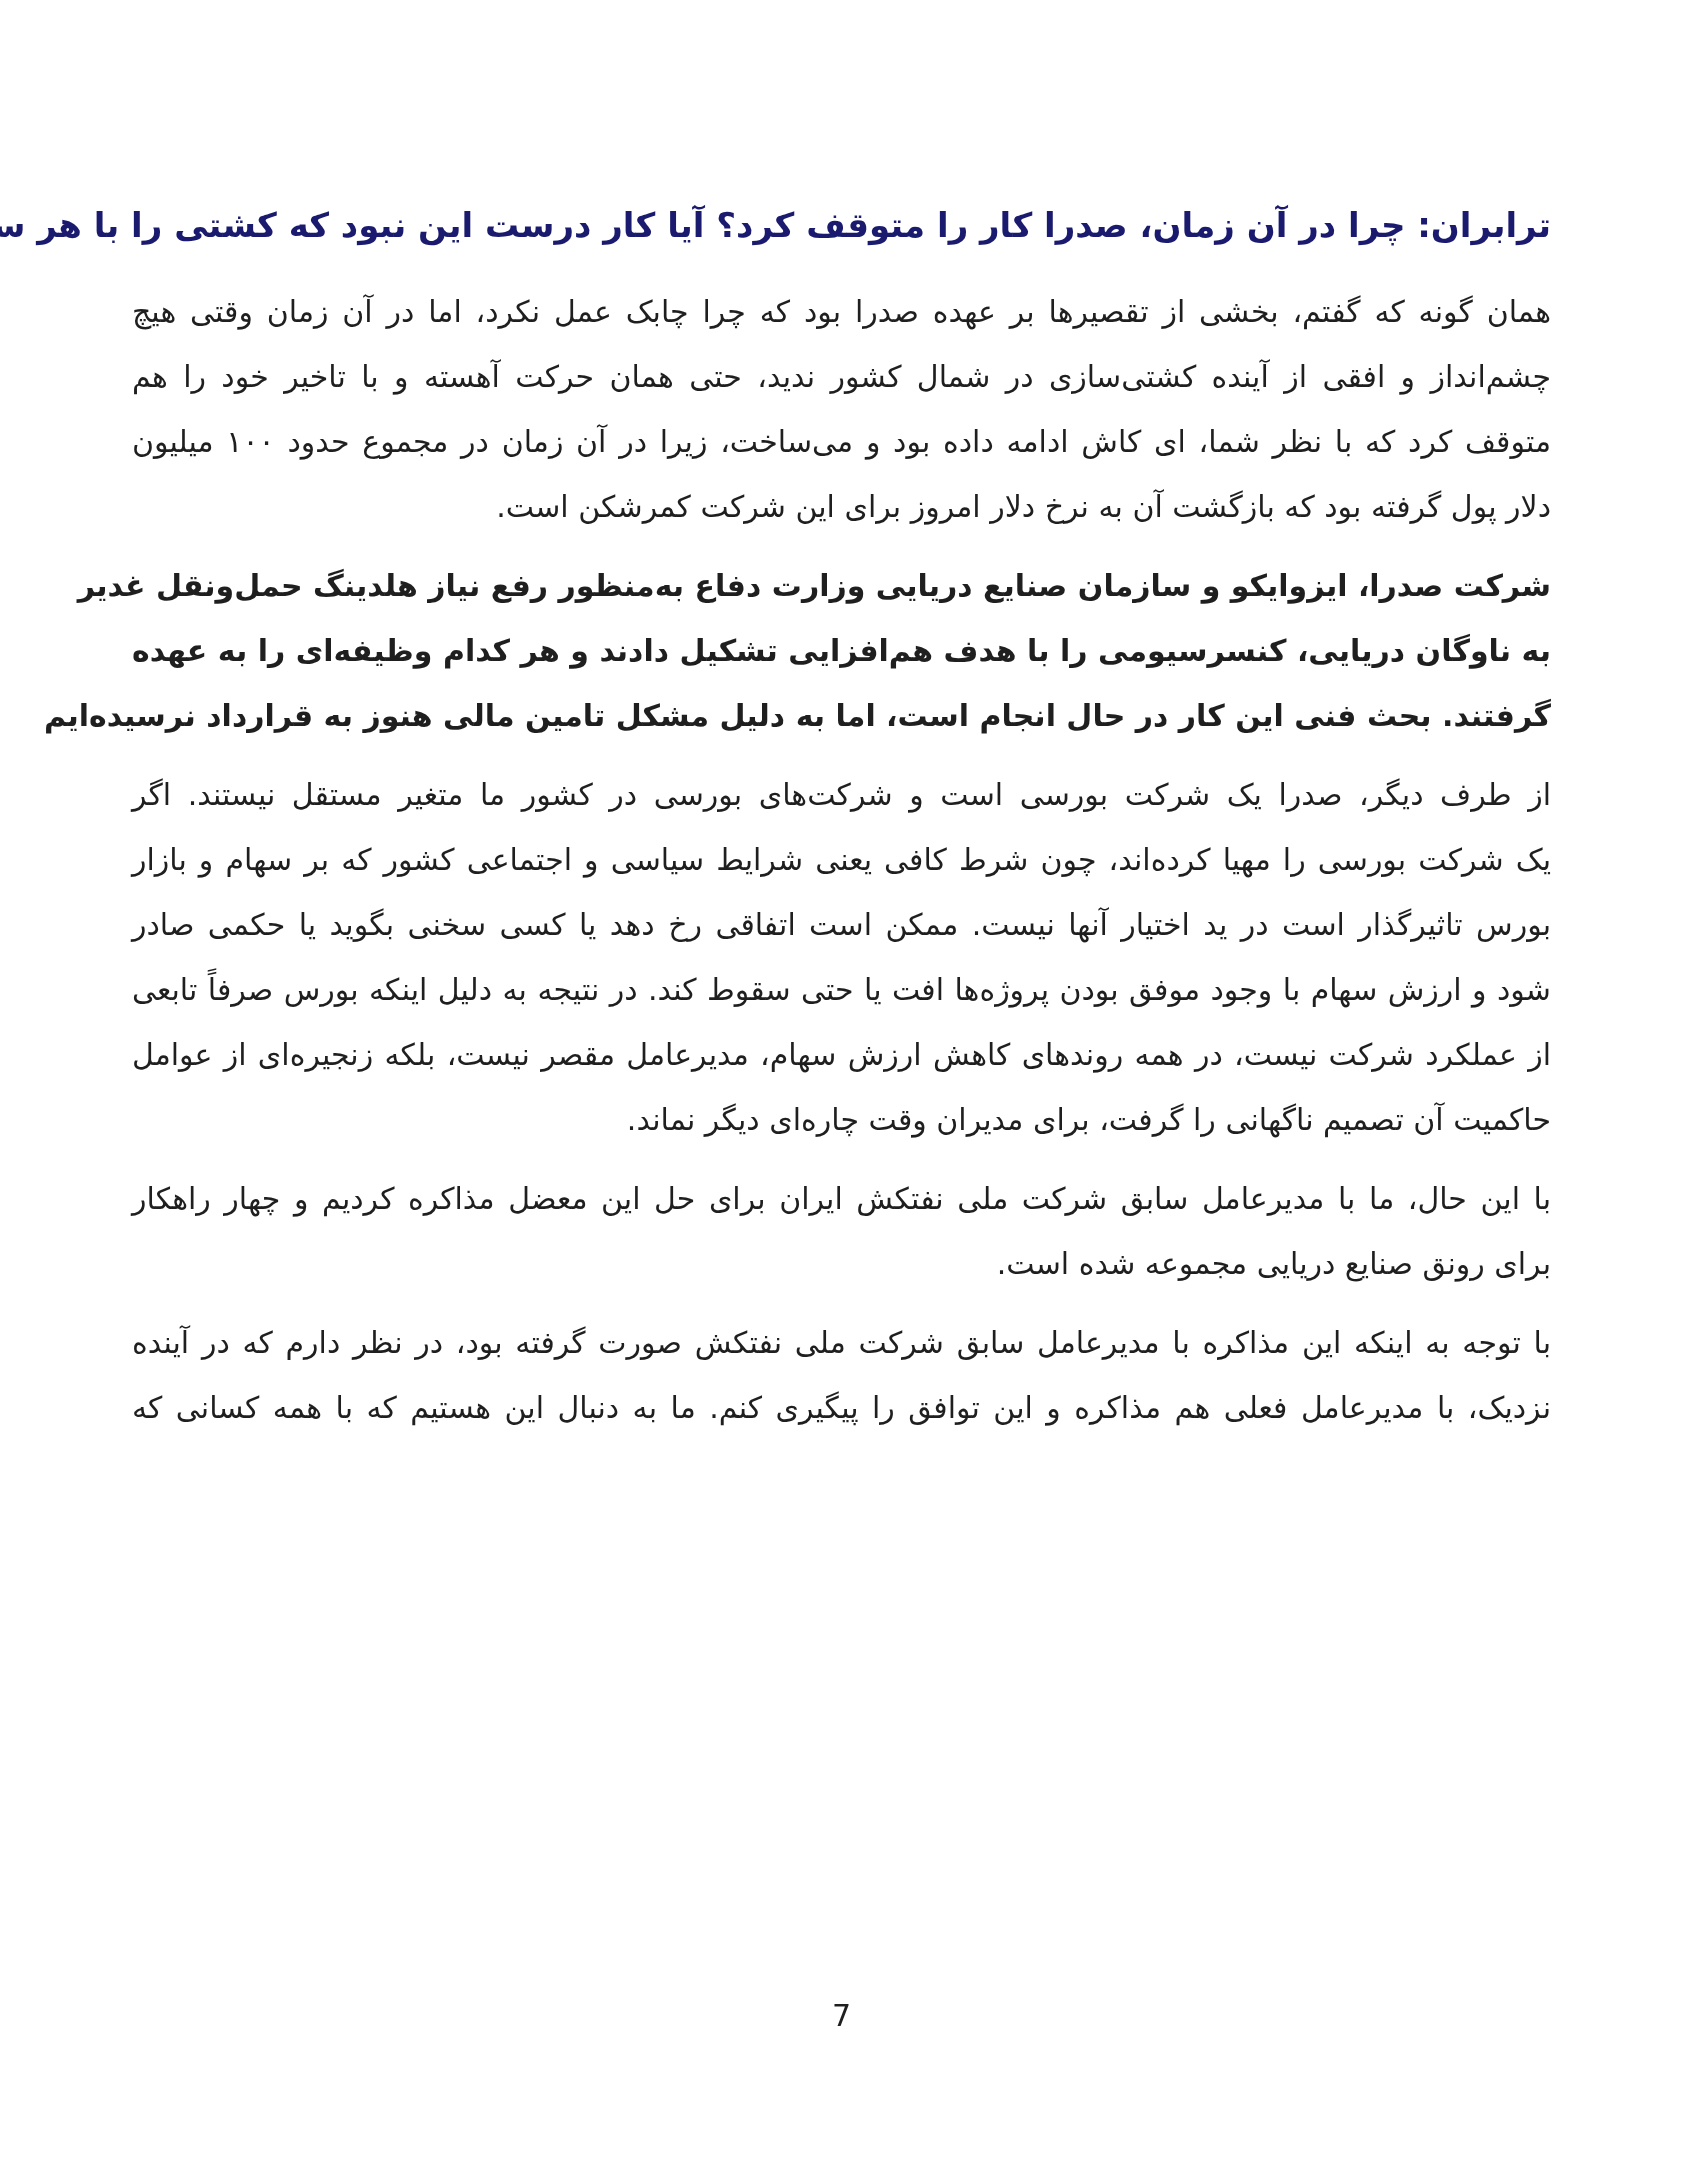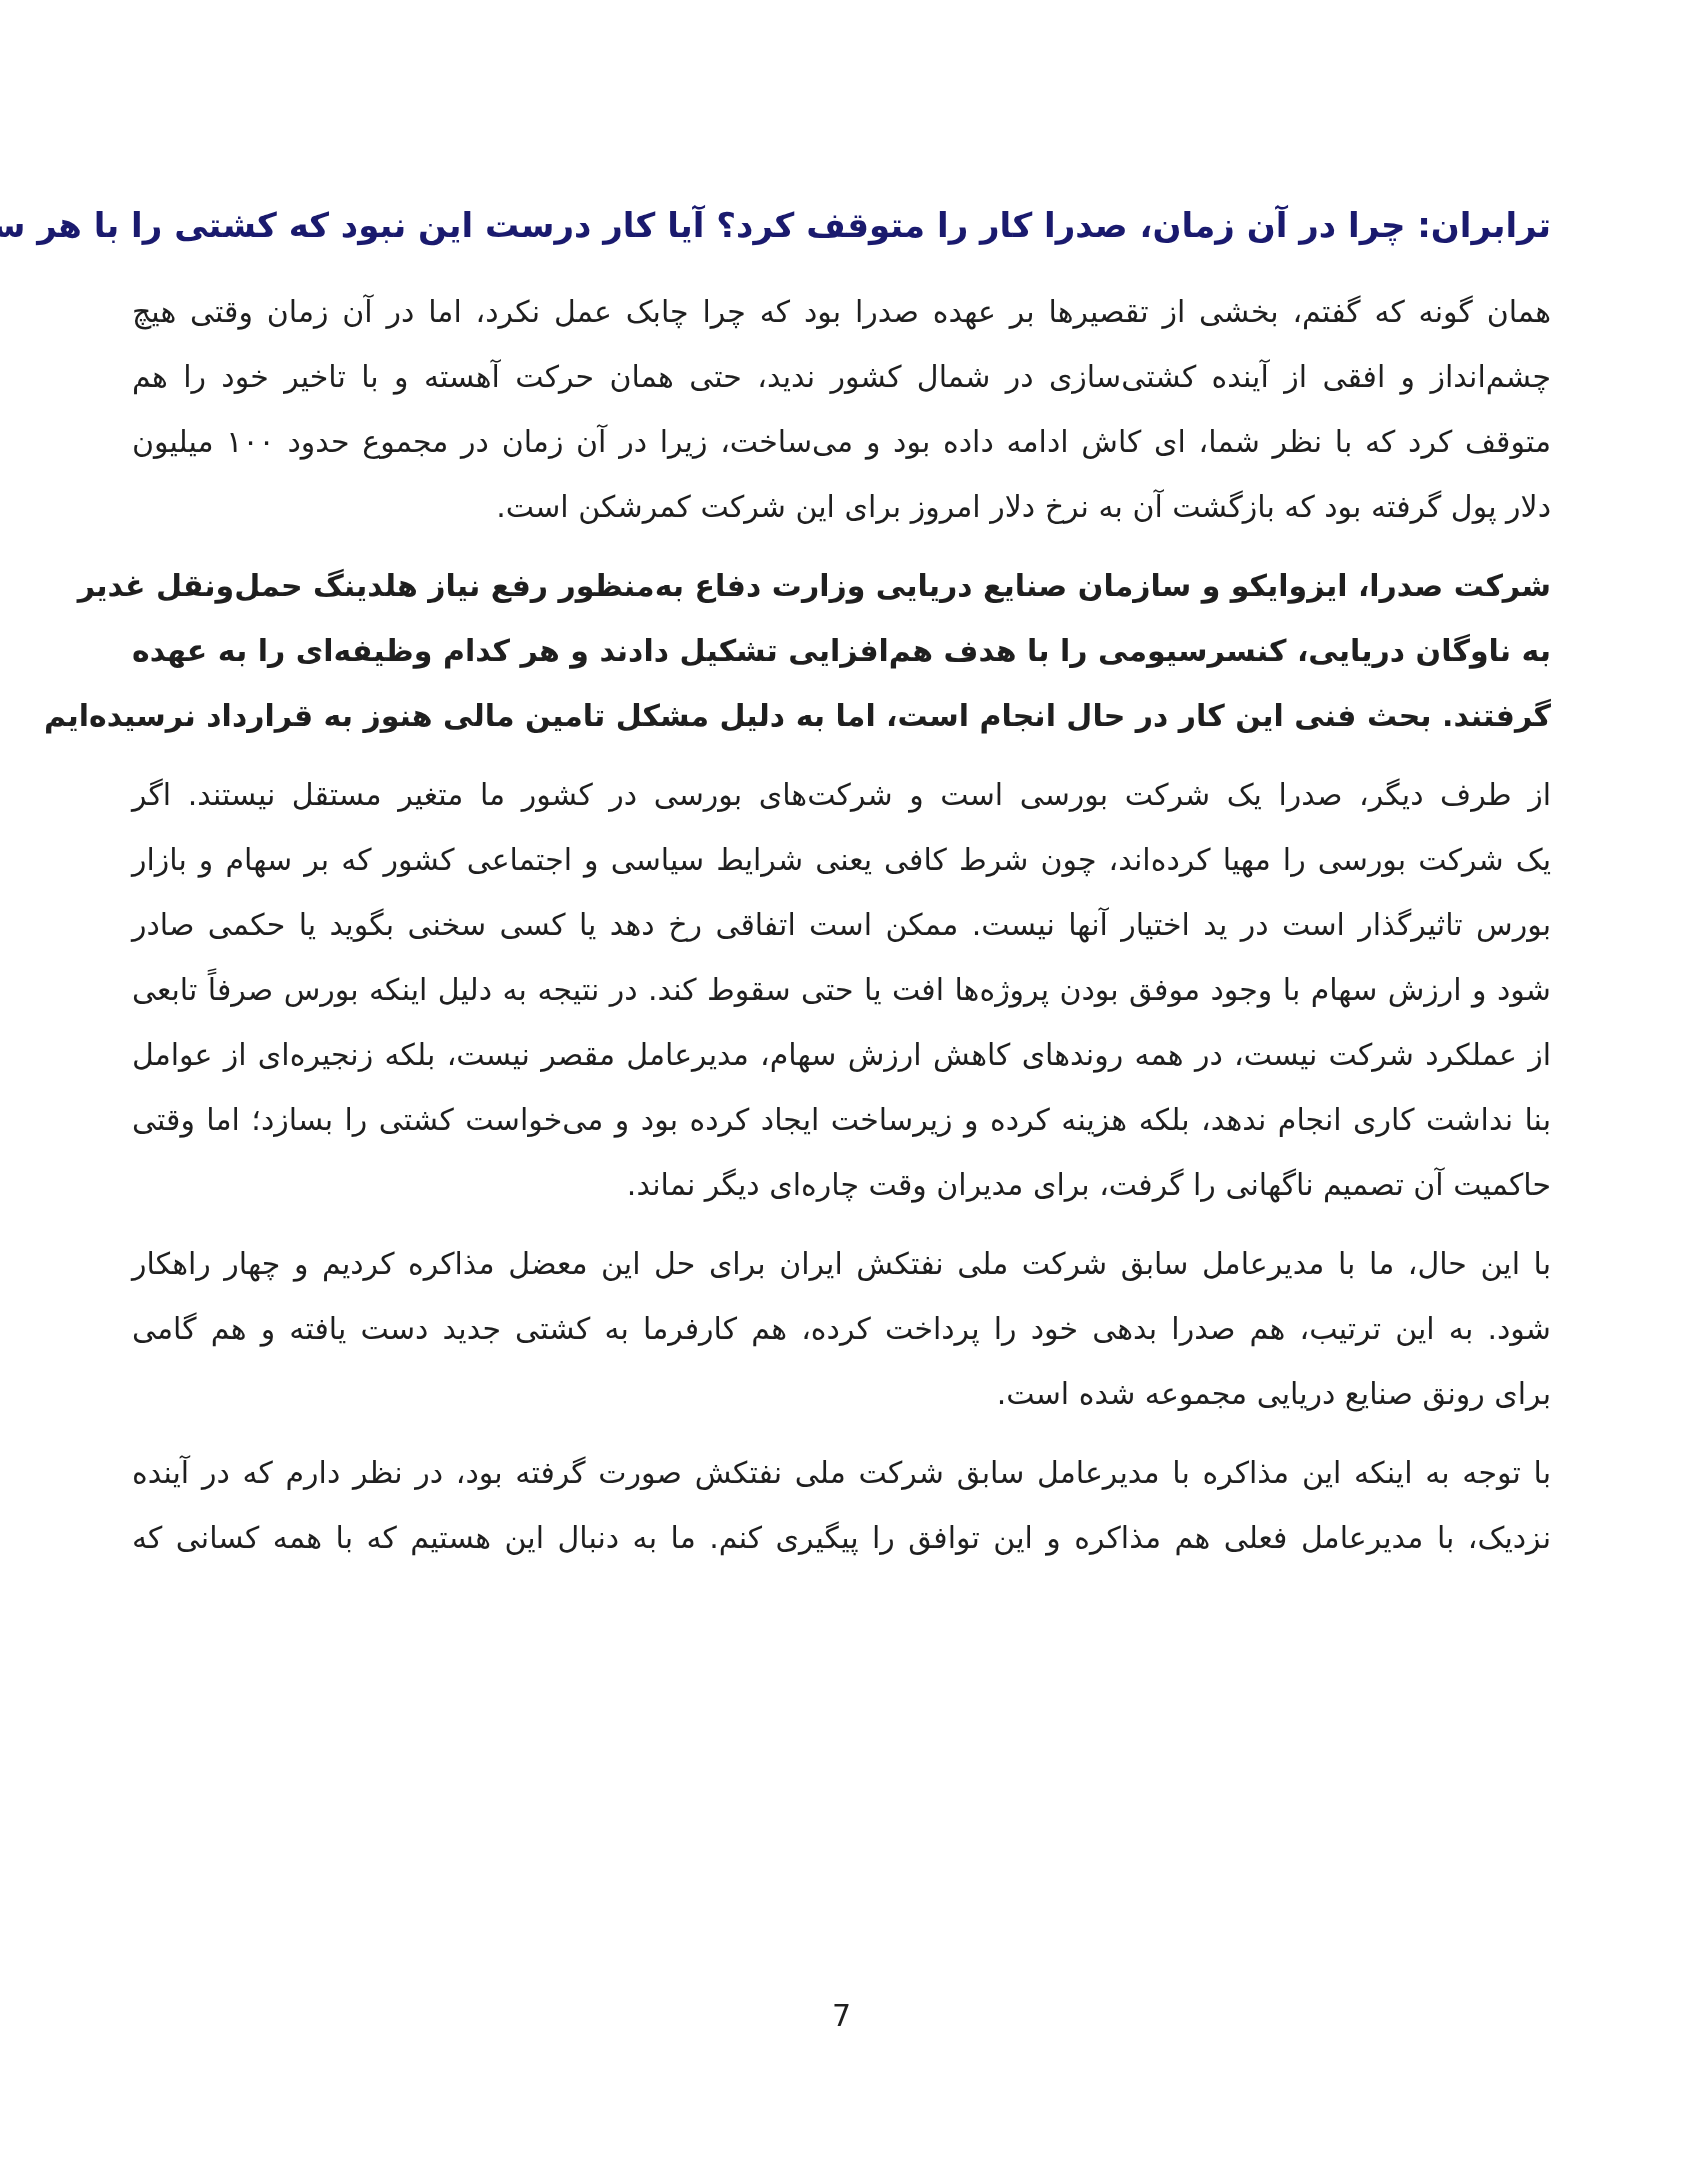--- a/index.html
+++ b/index.html
@@ -66,26 +66,24 @@
           <div class="line bold">شرکت صدرا، ایزوایکو و سازمان صنایع دریایی وزارت دفاع به‌منظور رفع نیاز هلدینگ حمل‌ونقل غدیر</div>
           <div class="line bold">به ناوگان دریایی، کنسرسیومی را با هدف هم‌افزایی تشکیل دادند و هر کدام وظیفه‌ای را به عهده</div>
           <div class="line bold">گرفتند. بحث فنی این کار در حال انجام است، اما به دلیل مشکل تامین مالی هنوز به قرارداد نرسیده‌ایم</div>
         </div>
         <div class="paragraph">
           <div class="line">از طرف دیگر، صدرا یک شرکت بورسی است و شرکت‌های بورسی در کشور ما متغیر مستقل نیستند. اگر</div>
           <div class="line">یک شرکت بورسی را مهیا کرده‌اند، چون شرط کافی یعنی شرایط سیاسی و اجتماعی کشور که بر سهام و بازار</div>
           <div class="line">بورس تاثیرگذار است در ید اختیار آنها نیست. ممکن است اتفاقی رخ دهد یا کسی سخنی بگوید یا حکمی صادر</div>
           <div class="line">شود و ارزش سهام با وجود موفق بودن پروژه‌ها افت یا حتی سقوط کند. در نتیجه به دلیل اینکه بورس صرفاً تابعی</div>
           <div class="line">از عملکرد شرکت نیست، در همه روندهای کاهش ارزش سهام، مدیرعامل مقصر نیست، بلکه زنجیره‌ای از عوامل</div>
-          <div class="line">بنا نداشت کاری انجام ندهد، بلکه هزینه کرده و زیرساخت ایجاد کرده بود و می‌خواست کشتی را بسازد؛ اما وقتی</div>
           <div class="line end">حاکمیت آن تصمیم ناگهانی را گرفت، برای مدیران وقت چاره‌ای دیگر نماند.</div>
         </div>
         <div class="paragraph">
           <div class="line">با این حال، ما با مدیرعامل سابق شرکت ملی نفتکش ایران برای حل این معضل مذاکره کردیم و چهار راهکار</div>
-          <div class="line">شود. به این ترتیب، هم صدرا بدهی خود را پرداخت کرده، هم کارفرما به کشتی جدید دست یافته و هم گامی</div>
           <div class="line end">برای رونق صنایع دریایی مجموعه شده است.</div>
         </div>
         <div class="paragraph">
           <div class="line">با توجه به اینکه این مذاکره با مدیرعامل سابق شرکت ملی نفتکش صورت گرفته بود، در نظر دارم که در آینده</div>
           <div class="line">نزدیک، با مدیرعامل فعلی هم مذاکره و این توافق را پیگیری کنم. ما به دنبال این هستیم که با همه کسانی که</div>
         </div>
       </section>
   </main>
   <footer class="page-number">7</footer>
 </div>

